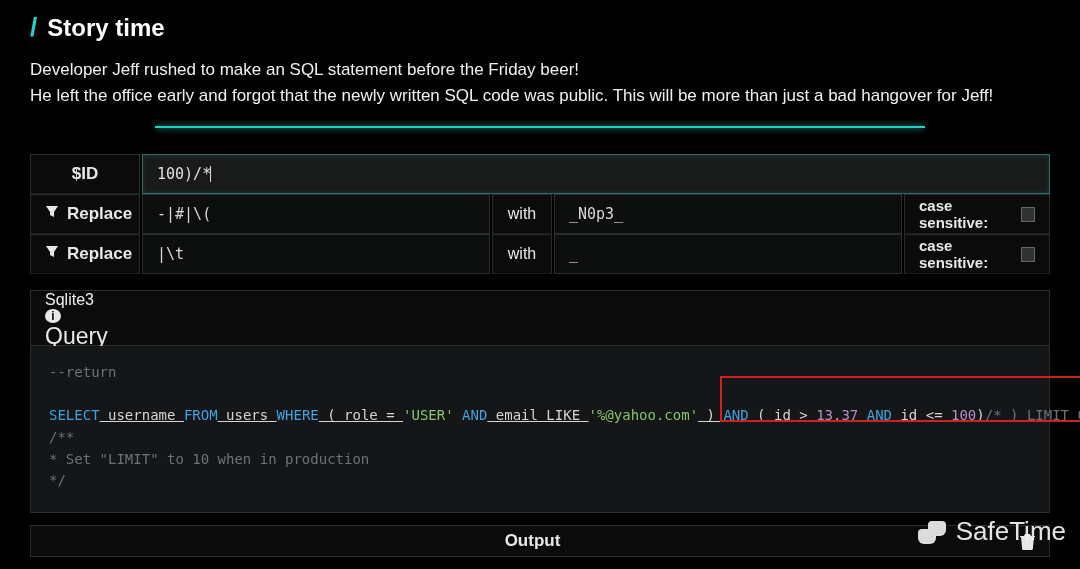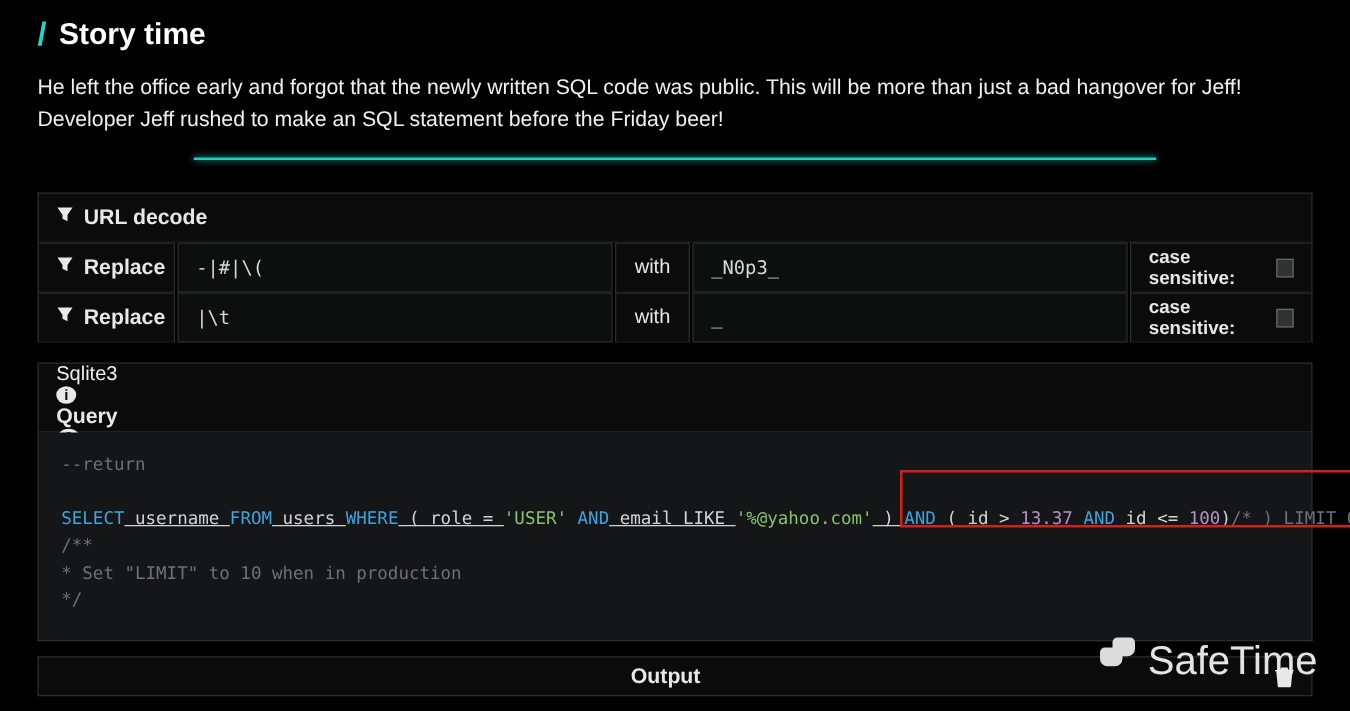--- a/index.html
+++ b/index.html
@@ -148,22 +148,22 @@
   color: #0b0b0b;
   font-size: 12px;
   font-weight: 700;
   display: flex;
   align-items: center;
   justify-content: center;
 }
 .query-title {
   flex: 1;
   text-align: center;
-  font-weight: 700;
-  font-size: 17px;
+  font-weight: 400;
+  font-size: 23px;
 }
 .eye-icon svg { display: block; }
 
 .code-block {
   background: #141617;
   border: 1px solid #2a2d2d;
   border-top: none;
   padding: 16px 0 20px 18px;
   font-family: 'Consolas', monospace;
   font-size: 14px;
@@ -195,27 +195,27 @@
 .output-title {
   flex: 1;
   text-align: center;
   font-weight: 700;
   font-size: 17px;
 }
 .trash-icon svg { display: block; }
 
 .watermark {
   position: absolute;
-  right: 26px;
+  right: 14px;
   bottom: 22px;
   display: flex;
-  align-items: flex-start;
+  align-items: flex-end;
   gap: 8px;
   color: #f0f0f0;
-  font-size: 32px;
+  font-size: 26px;
   opacity: 0.95;
 }
 .wm-icon {
   width: 30px;
   height: 26px;
   position: relative;
 }
 .wm-icon::before, .wm-icon::after {
   content: "";
   position: absolute;
@@ -231,39 +231,36 @@
 <body>
 
 <div class="page">
 
   <div class="heading">
     <span class="slash">/</span>
     <span class="heading-text">Story time</span>
   </div>
 
   <div class="story">
+    <div>Developer Jeff rushed to make an SQL statement before the Friday beer!</div>
     <div>He left the office early and forgot that the newly written SQL code was public. This will be more than just a bad hangover for Jeff!</div>
-    <div>Developer Jeff rushed to make an SQL statement before the Friday beer!</div>
   </div>
 
   <div class="hr-wrap">
       <div class="hr"></div>
     </div>
 
-
-  <div class="row filter-row">
-    <div class="cell label-cell" style="flex:1">
-      <span class="filter-icon">
-        <svg width="14" height="14" viewBox="0 0 14 14">
-            <path d="M1 1h12L9 7v5l-4-2V7z" fill="#e8e8e8"></path>
-          </svg>
-      </span>
-      <span>URL decode</span>
-    </div>
-  </div>
+  <div class="row">
+    <div class="cell label-cell">$ID</div>
+    <div class="cell input-cell">
+      <span>100)/*</span>
+        <span class="caret"></span>
+    </div>
+  </div>
+
 
   <div class="row filter-row">
     <div class="cell label-cell">
       <span class="filter-icon">
         <svg width="14" height="14" viewBox="0 0 14 14">
             <path d="M1 1h12L9 7v5l-4-2V7z" fill="#e8e8e8"></path>
           </svg>
       </span>
       <span>Replace</span>
     </div>

